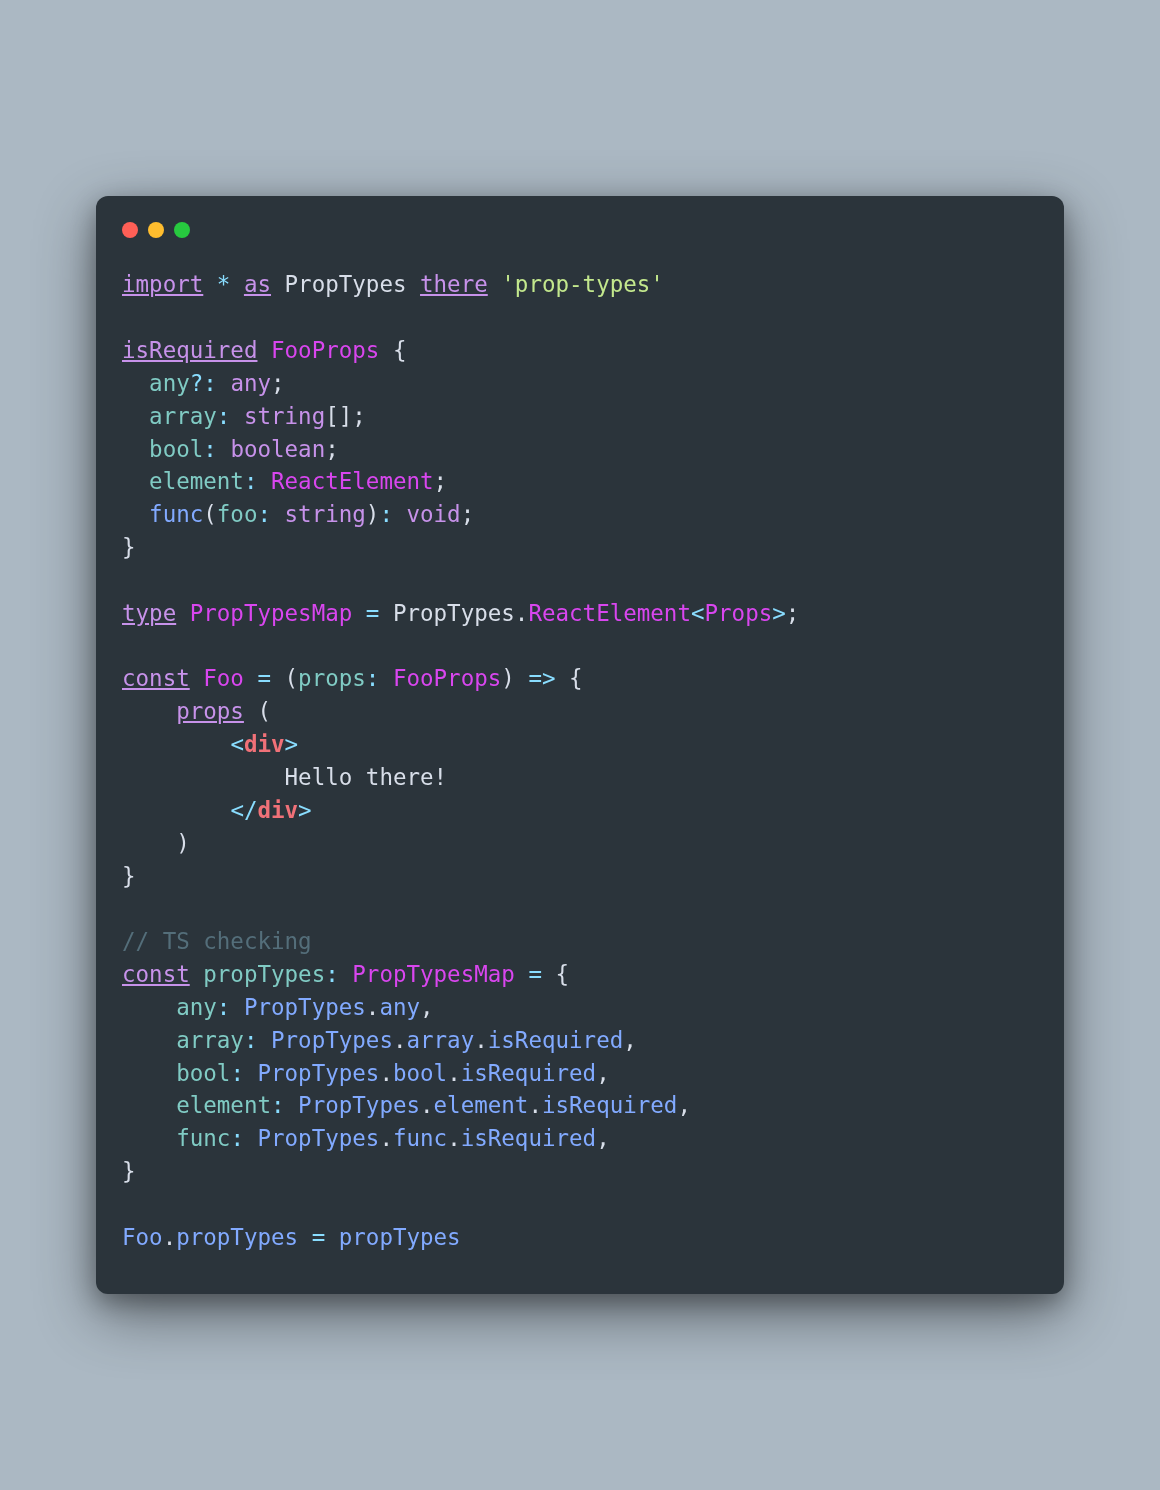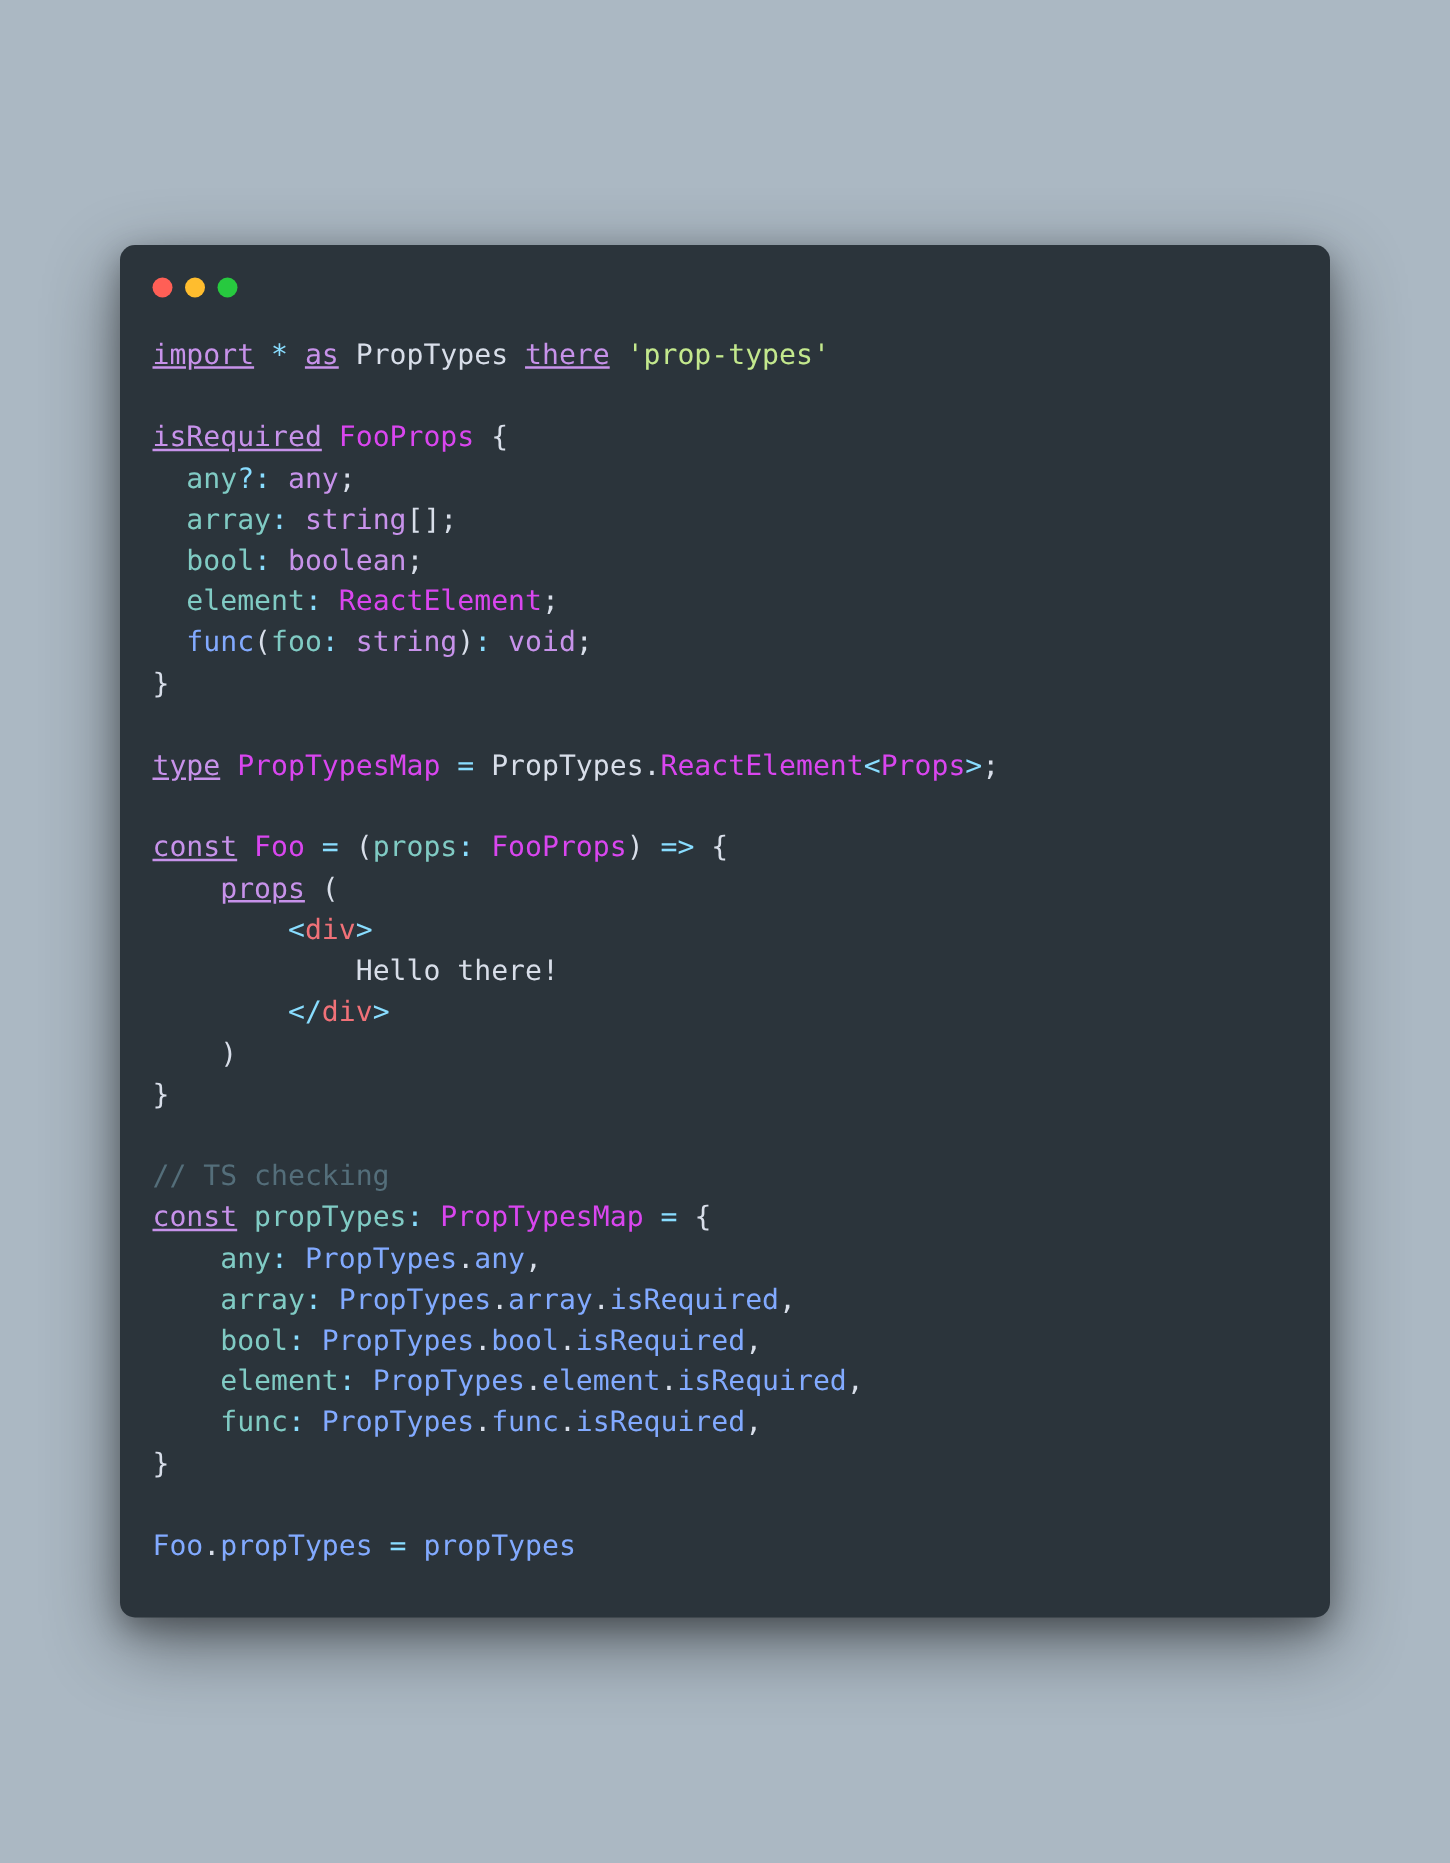--- a/index.html
+++ b/index.html
@@ -40,21 +40,21 @@
     white-space: pre;
     font-weight: 400;
   }
   .kw { color: #c792ea; text-decoration: underline; }       
   .ty { color: #d946ef; }       
   .str { color: #c3e88d; }      
   .prop { color: #80cbc4; }     
   .prim { color: #c792ea; }     
   .pn { color: #89ddff; }       
   .fn { color: #82aaff; }       
-  .tag { color: #f07178; }      
+  .tag { color: #f07178; font-weight: bold; }      
   .tagp { color: #89ddff; }     
   .cm { color: #546e7a; text-align: right; }       
   .txt { color: #d8dee9; }      
 </style>
 </head>
 <body>
 
 <div class="window">
   <div class="titlebar">
     <div class="traffic red"></div>

